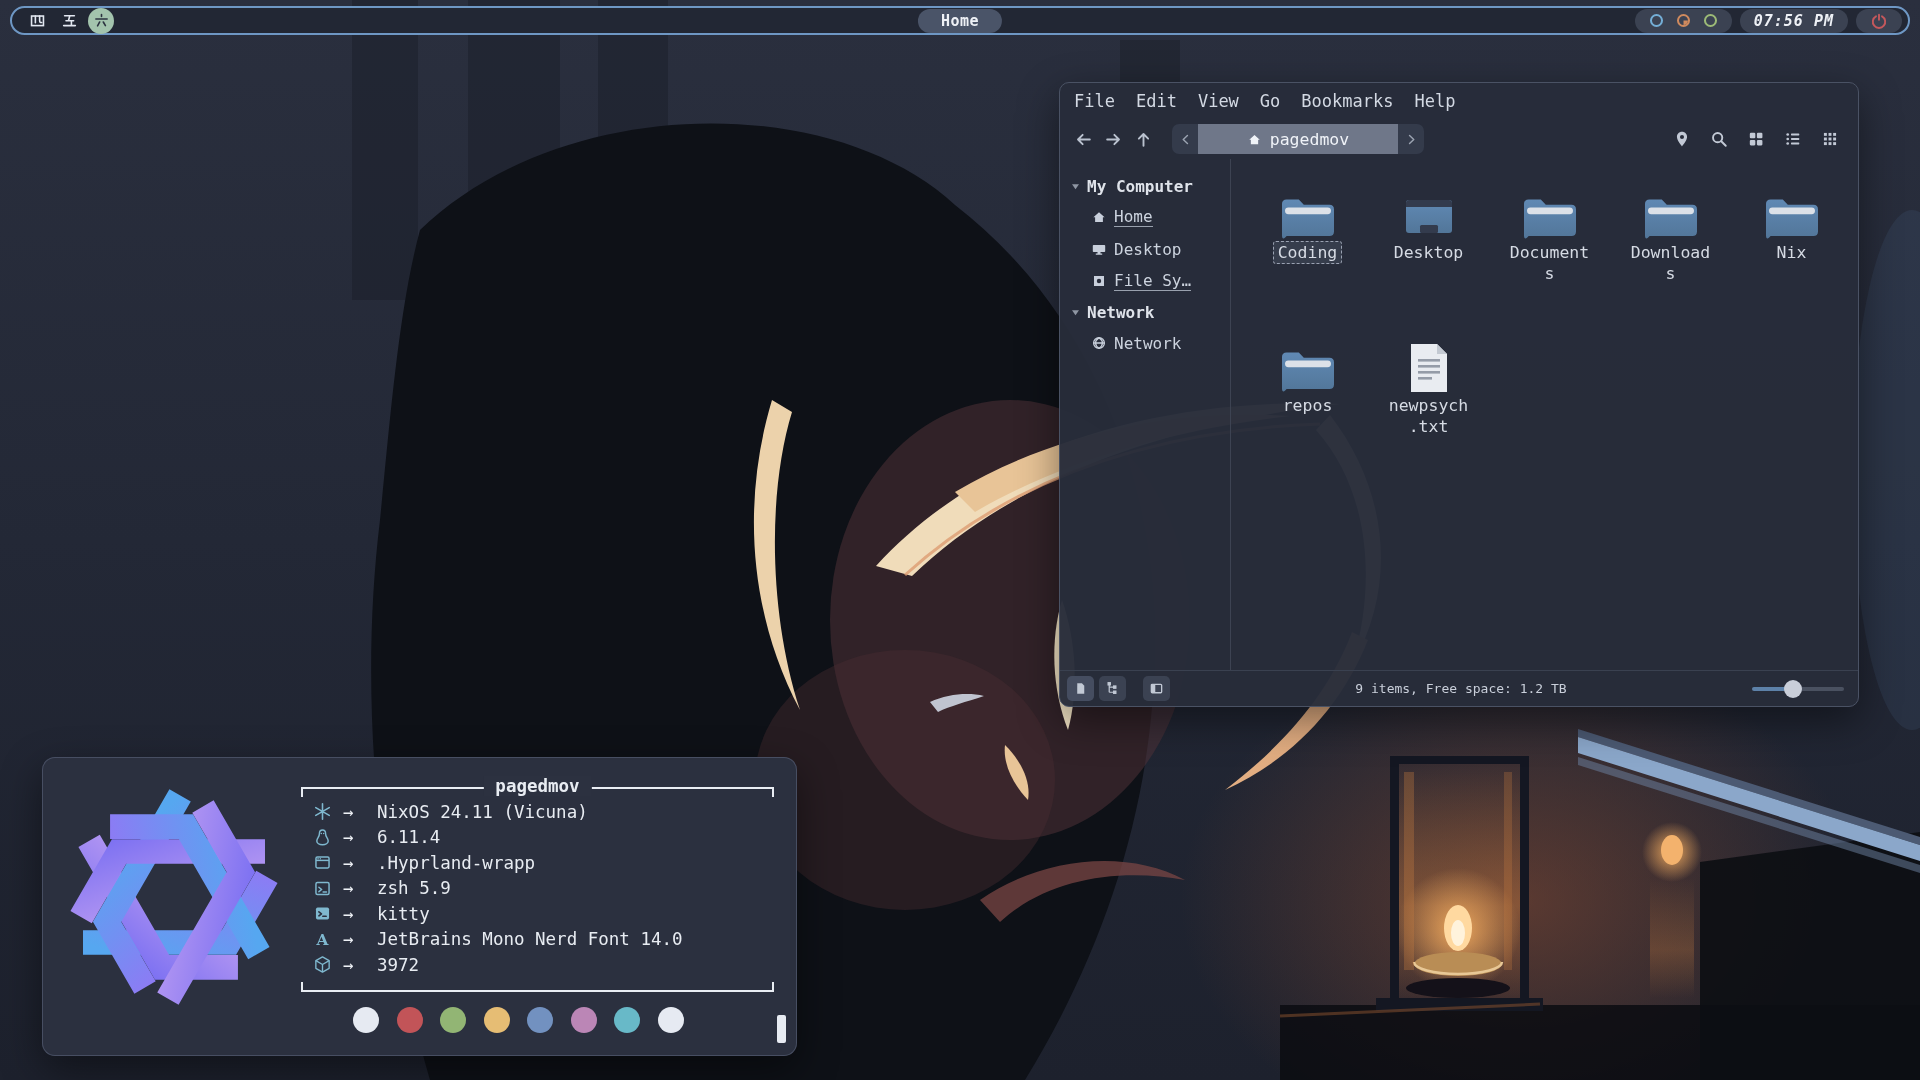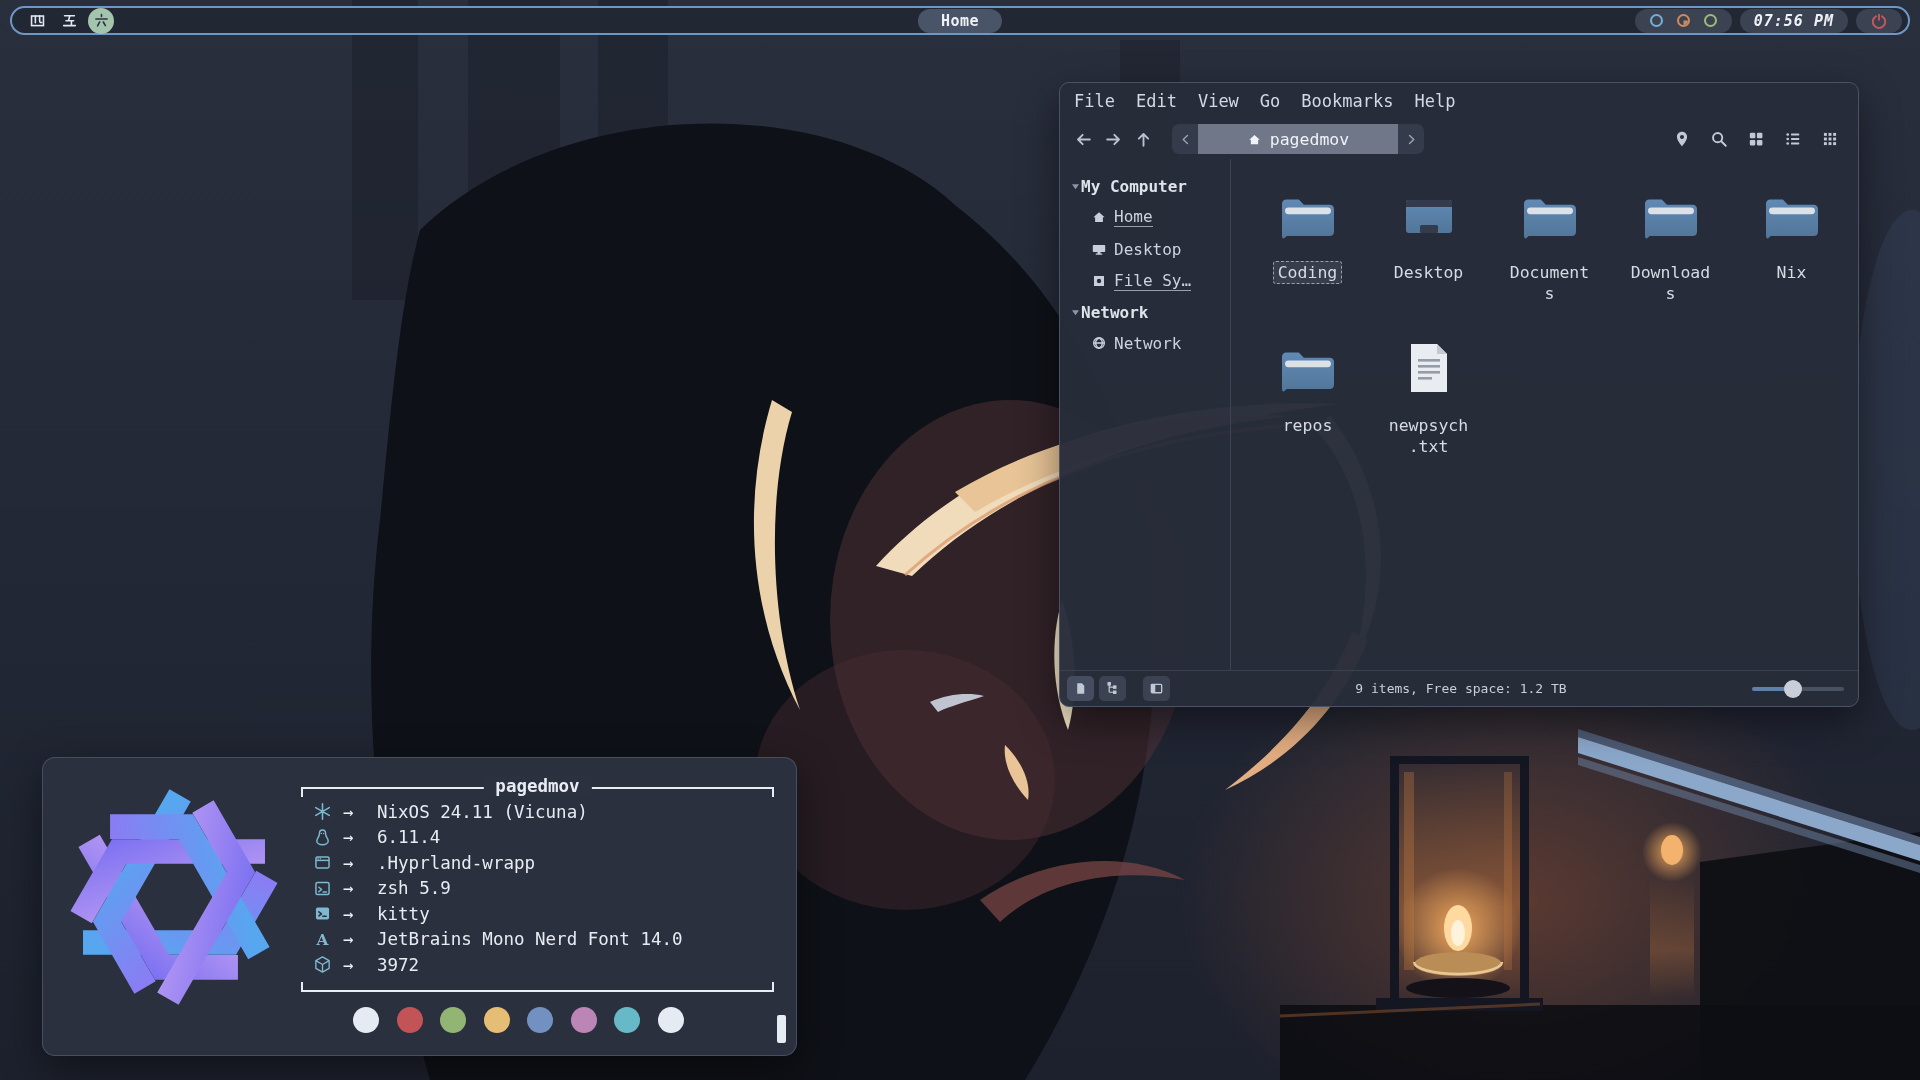--- a/index.html
+++ b/index.html
@@ -49,35 +49,35 @@
     justify-content:center; gap:8px; color:#f0f3f8; font-size:16.5px; }
   .path-current svg { width:15px; height:15px; color:#f0f3f8; }
   .tb-spacer { flex:1; }
   .tb-views { display:flex; gap:9px; margin-right:4px; }
   .tb-ic { width:28px; height:28px; display:flex; align-items:center; justify-content:center;
     color:#c2c9d5; border-radius:5px; }
   .tb-ic svg { width:18px; height:18px; }
 
   .fm-body { flex:1; display:flex; min-height:0; }
   .fm-side { width:170px; flex:none; padding-top:12px; font-size:16px; color:#ccd3de; }
-  .side-header { height:30px; display:flex; align-items:center; gap:0; padding-left:10px;
+  .side-header { height:30px; display:flex; align-items:center; gap:6px; padding-left:10px;
     font-weight:bold; color:#dfe3ea; }
   .side-header svg { width:11px; height:11px; color:#8f96a3; flex:none; }
   .side-item { height:32px; display:flex; align-items:center; gap:7px; padding-left:31px; }
   .side-item svg { width:16px; height:16px; color:#c8cfdb; flex:none; }
   .side-item .lbl.underlined { border-bottom:1px solid #99a1ae; }
   .fm-sep { width:1px; background:#3d4352; }
 
   .fm-files { flex:1; padding:22px 0 0 16px; display:grid;
     grid-template-columns:repeat(5,121px); grid-auto-rows:153px; align-content:start; }
   .fcell { display:flex; flex-direction:column; align-items:center; }
   .fcell .ficon { height:60px; display:flex; align-items:flex-end; }
   .fcell .ficon svg { width:62px; height:48px; }
   .fcell .ficon.tfile svg { width:54px; height:52px; }
-  .flabel { margin-top:20px; font-size:16.5px; line-height:21px; color:#d6dbe4; text-align:center;
+  .flabel { margin-top:0; font-size:16.5px; line-height:21px; color:#d6dbe4; text-align:center;
     max-width:96px; overflow-wrap:anywhere; padding:0 4px; border:1px dashed transparent; border-radius:3px; }
   .fcell.selected .flabel { border-color:#9aa2b2; background:rgba(130,140,160,.18); }
 
   .fm-status { height:36px; flex:none; border-top:1px solid #3a4150; display:flex;
     align-items:center; padding:0 14px 0 7px; gap:5px; }
   .sb-btn { width:27px; height:25px; border-radius:5px; background:#3b4252; color:#c2c9d5;
     display:flex; align-items:center; justify-content:center; }
   .sb-btn svg { width:15px; height:15px; }
   .sb-btn.first { background:#454d60; }
   .sb-btn.third { margin-left:12px; }

